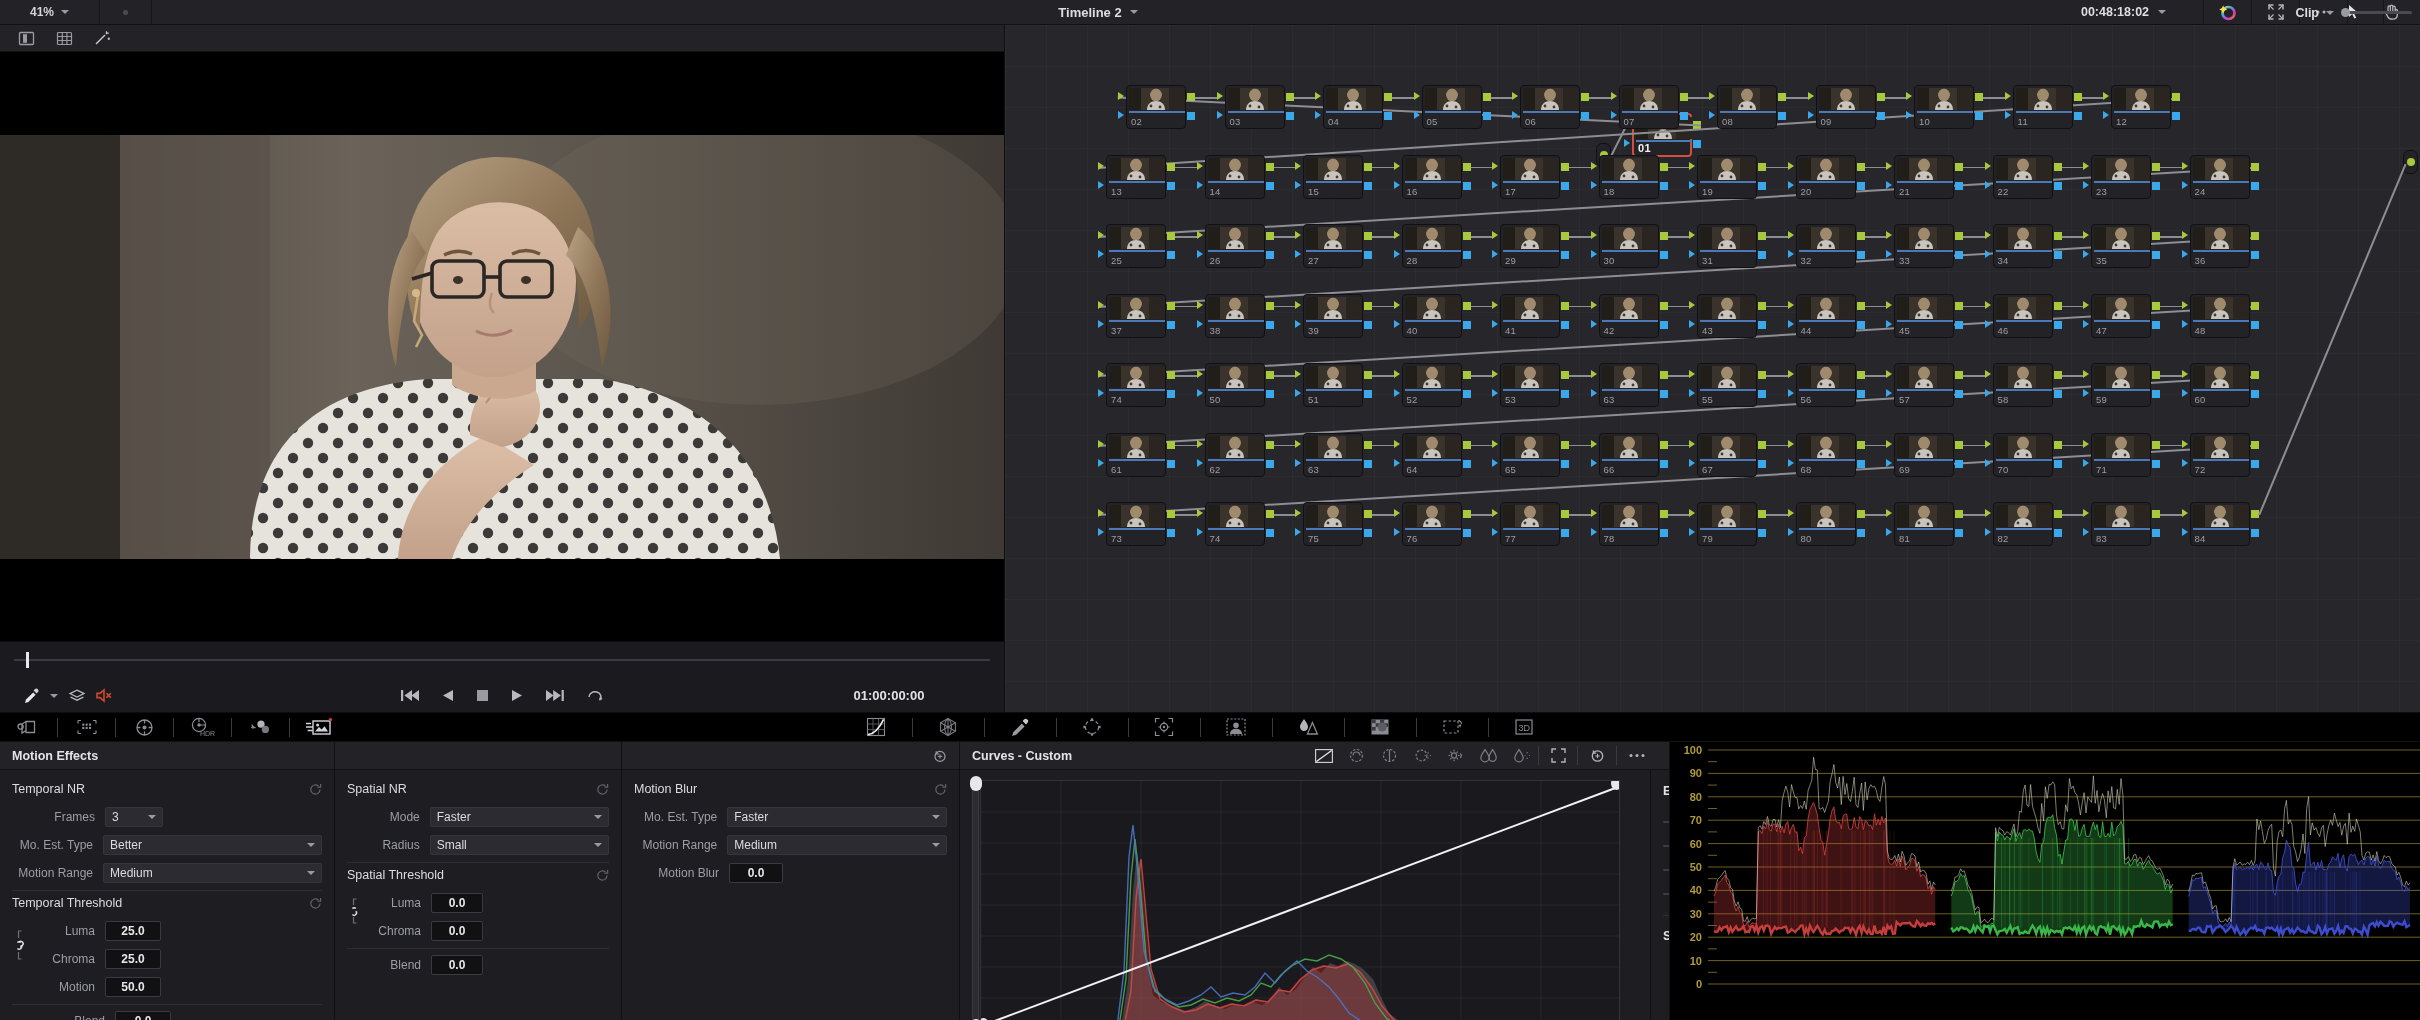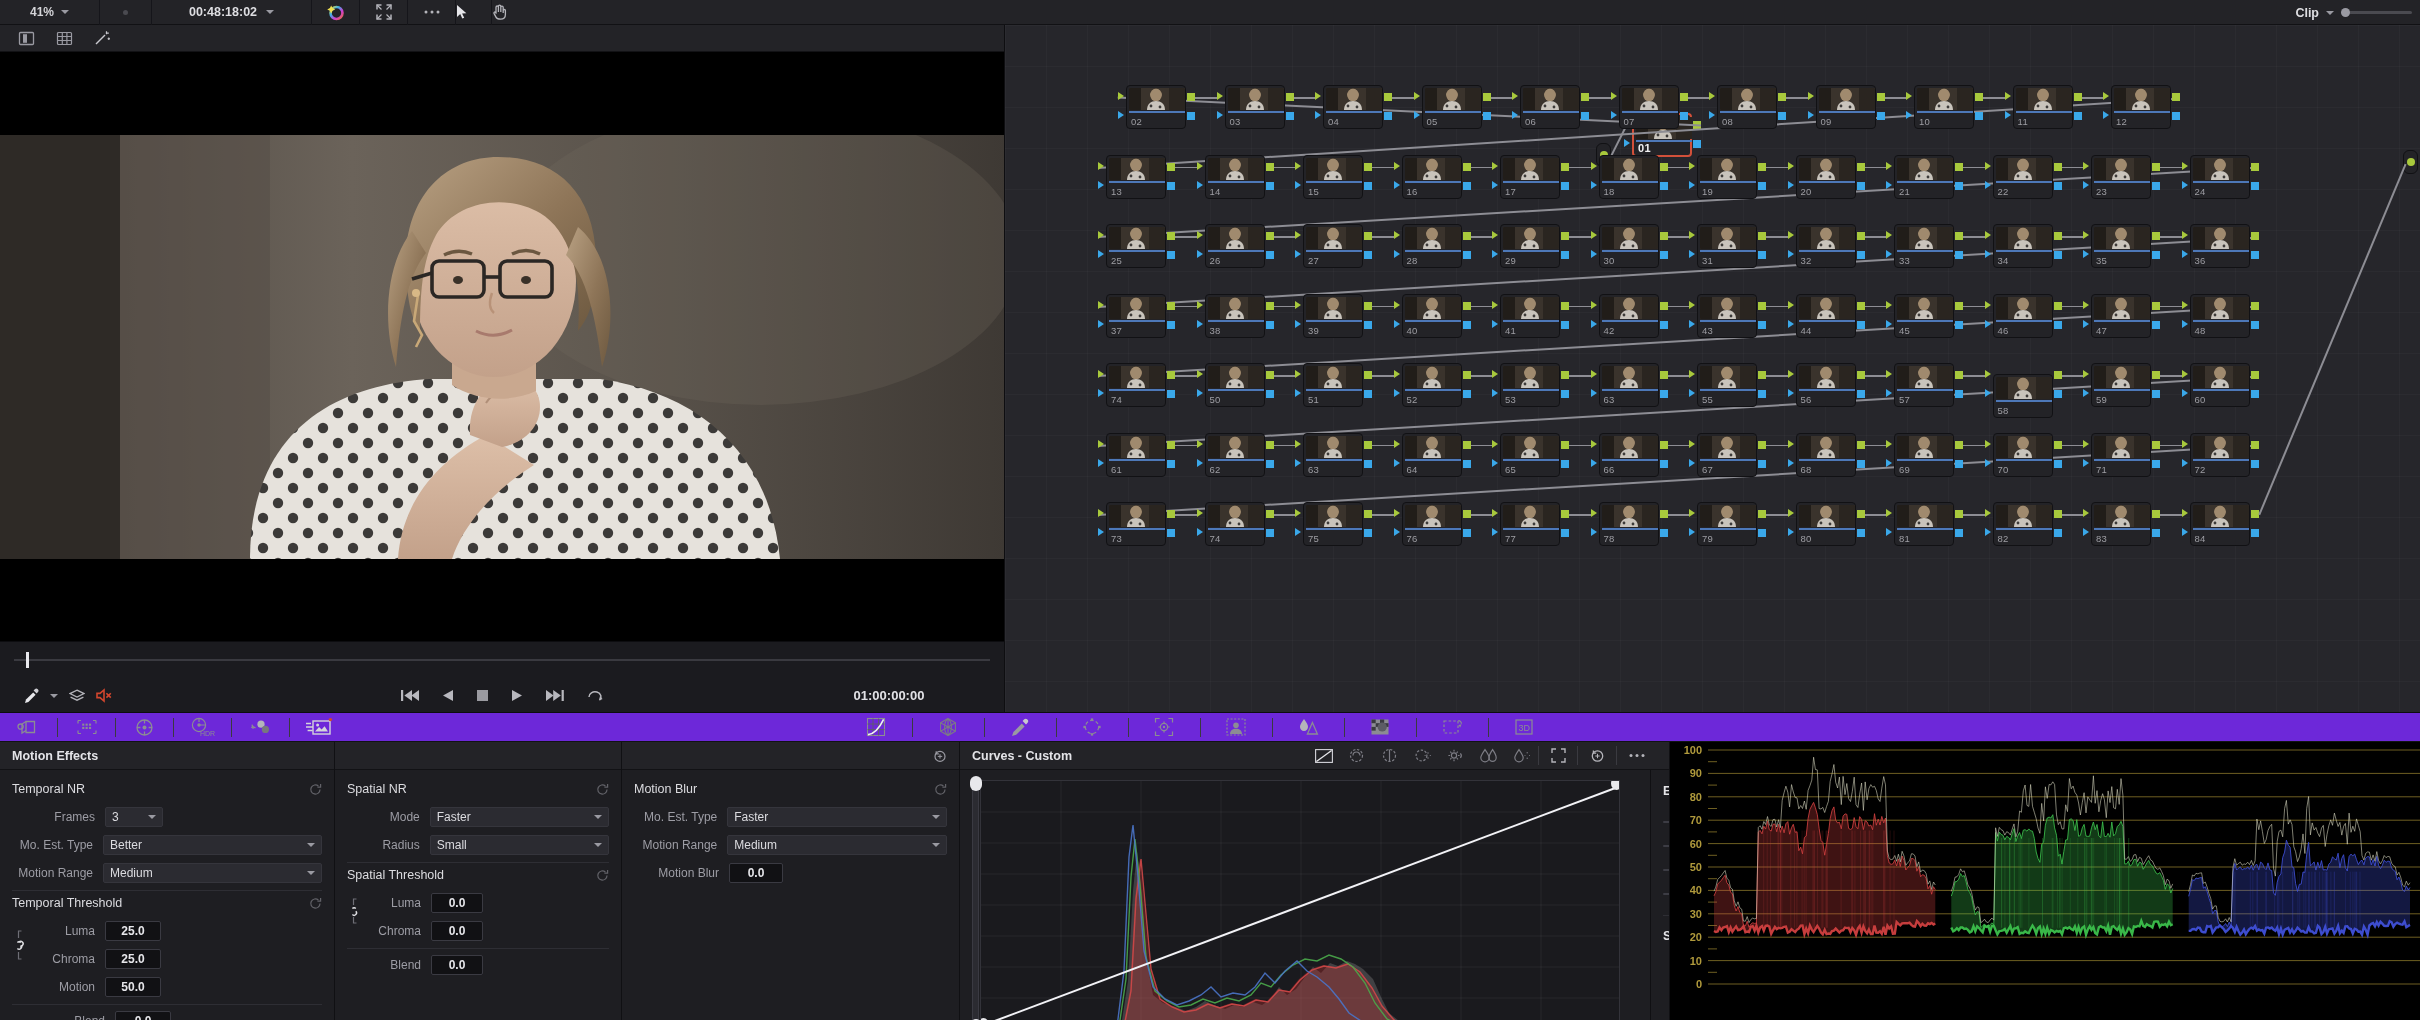--- a/index.html
+++ b/index.html
@@ -81,21 +81,21 @@
            border-bottom:4.5px solid transparent; border-left:6px solid #3aa8ea;}
   .wire { position:absolute; height:1.5px; background:#8d8d94; transform-origin:0 50%; }
   .io-pill { position:absolute; width:15px; height:24px; border-radius:6px;
              background:#232327; border:1px solid #111114; }
   .io-pill .dot { position:absolute; left:3px; top:7px; width:8px;height:8px;border-radius:50%;background:#a8c93c;}
   .node-label { position:absolute; font-size:11px; color:#d0d0d4; }
 
   
   .bottom { height:308px; flex:0 0 308px; display:flex; flex-direction:column;
             border-top:1px solid #0d0d10; }
-  .btoolbar { height:29px; flex:0 0 29px; background:#6d28d9; display:flex;
+  .btoolbar { height:29px; flex:0 0 29px; background:#000000; display:flex;
               border-bottom:1px solid #121215; }
   .btoolbar .left-ic { width:350px; display:flex; align-items:center; }
   .bt-sep { width:1px; height:19px; background:#3a3a40; align-self:center; }
   .bt-ic { width:57px; height:29px; display:flex; align-items:center; justify-content:center; position:relative;}
   .bt-mid { flex:1; display:flex; align-items:center; justify-content:center; }
   .bt-mid .bt-ic { width:71px; }
   .bt-right { width:370px; }
 
   .panels { flex:1; display:flex; min-height:0; }
   .pnl { background:#1e1e22; border-right:1px solid #101013; display:flex; flex-direction:column;}
@@ -139,20 +139,24 @@
 <div class="app">
 
   <div class="topbar">
     <div class="tb-seg tb-zoom">
       <span>41%</span>
       <span class="caret"></span>
     </div>
     <div class="tb-seg tb-dot">
         <i class="d"></i>
       </div>
+    <div class="tb-seg tb-title">
+      <span>Timeline 2</span>
+      <span class="caret"></span>
+    </div>
     <div class="tb-seg tb-tc">
       <span>00:48:18:02</span>
       <span class="caret"></span>
     </div>
     <div class="tb-seg tb-ic">
       <svg width="17" height="17" viewBox="0 0 17 17">
         <defs>
             <linearGradient id="cw" x1="0" y1="0" x2="1" y2="1">
           <stop offset="0%" stop-color="#e8d33a"></stop>
               <stop offset="33%" stop-color="#3ab0e8"></stop>
@@ -1575,21 +1579,21 @@
               <circle cx="31" cy="19" r="1.4" fill="#3c3a38"></circle>
             </svg>
           </div>
           <div class="blueline"></div>
           <div class="num">57</div>
         </div>
         <div class="port-g" style="left: 950px; top: 346px;"></div>
         <div class="port-b" style="left: 950px; top: 365px;"></div>
         <div class="tri-g" style="left: 881px; top: 345px;"></div>
         <div class="tri-b" style="left: 881px; top: 364px;"></div>
-        <div class="node" style="left: 987.5px; top: 349px; text-align: center;">
+        <div class="node" style="left: 987.5px; top: 338px; text-align: center;">
           <div class="thumb">
             <svg width="56" height="22" viewBox="0 0 56 22">
               <rect width="56" height="22" fill="#3a332c"></rect>
               <rect x="0" y="0" width="12" height="22" fill="#211d19"></rect>
               <rect x="40" y="0" width="16" height="22" fill="#2a2520"></rect>
               <ellipse cx="27" cy="7" rx="6" ry="6.5" fill="#9c8straight"></ellipse>
               <ellipse cx="27" cy="7" rx="6" ry="6.5" fill="#a08a6e"></ellipse>
               <path d="M18 22c0-6 4-9 9-9s9 3 9 9Z" fill="#c9c4bc"></path>
               <circle cx="22" cy="18" r="1.4" fill="#3c3a38"></circle>
               <circle cx="31" cy="19" r="1.4" fill="#3c3a38"></circle>

